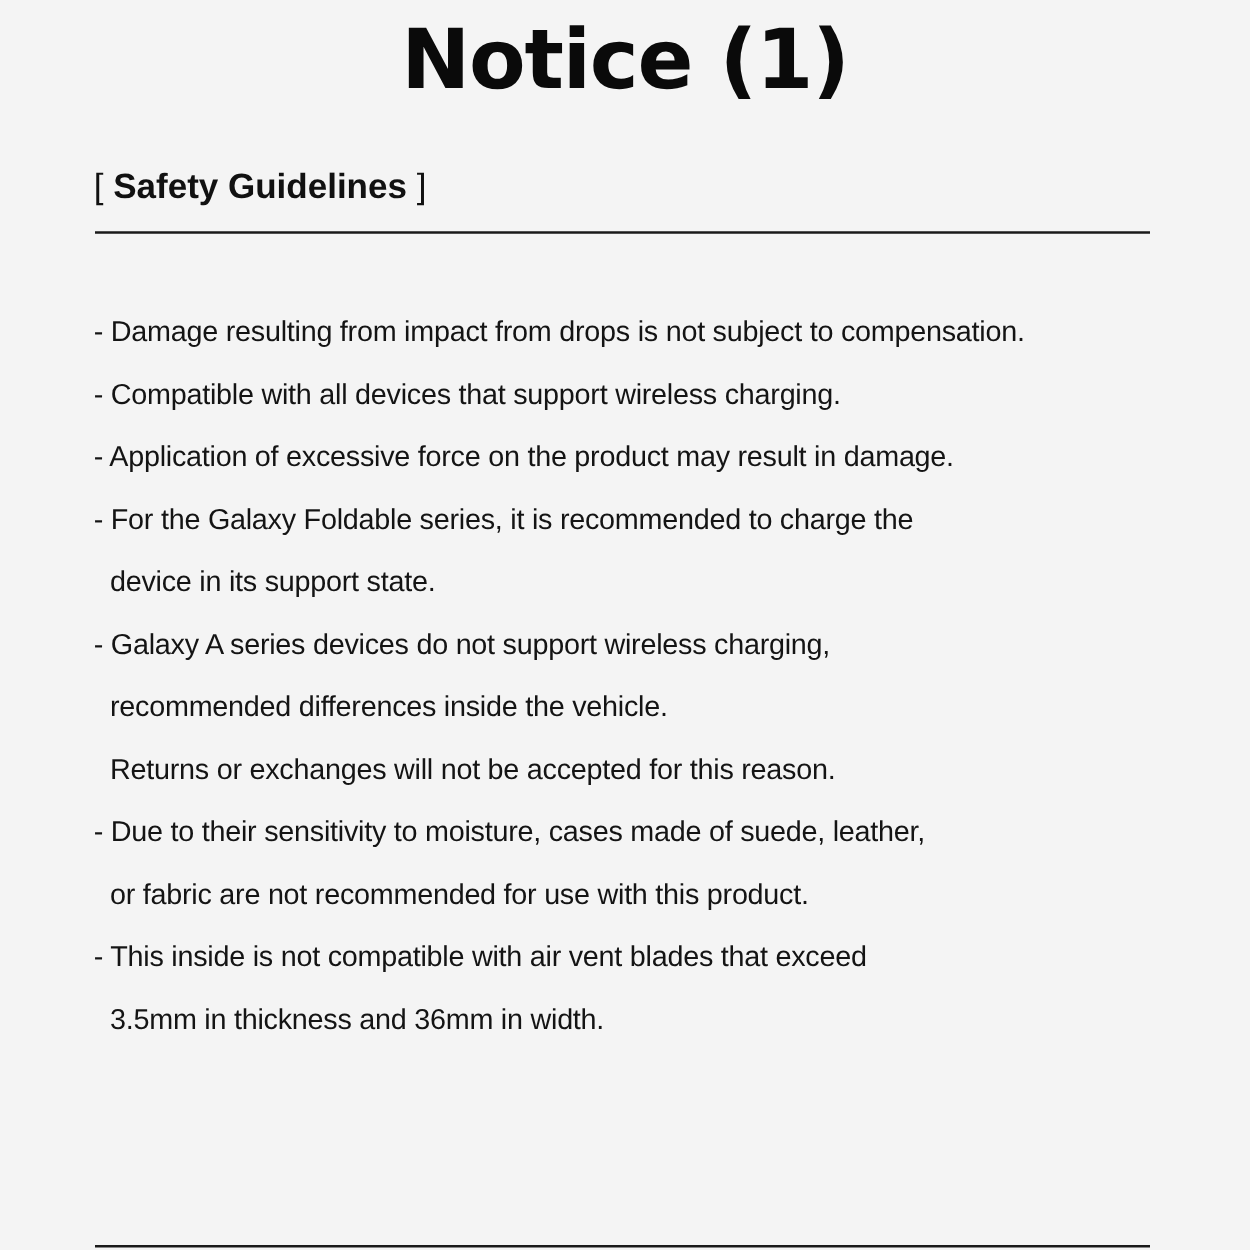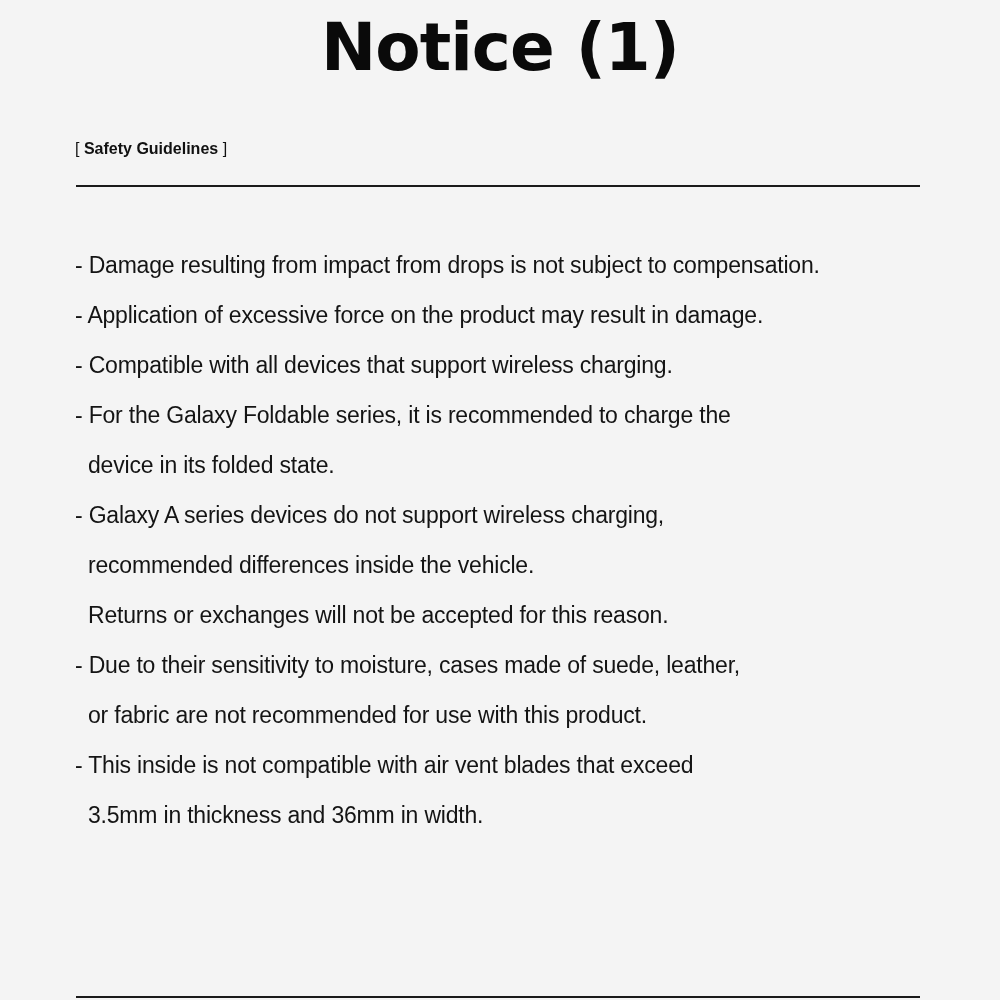--- a/index.html
+++ b/index.html
@@ -26,21 +26,21 @@
       font-size: 66px;
       line-height: 84px;
       letter-spacing: -1px;
       color: #0a0a0a;
       margin: 0;
     }
     .section-heading {
       position: absolute;
       top: 134px;
       left: 75px;
-      font-size: 16px;
+      font-size: 28px;
       line-height: 30px;
       color: #111111;
       margin: 0;
     }
     .section-heading .bracket {
       font-weight: normal;
     }
     .section-heading .heading-text {
       font-weight: bold;
     }
@@ -81,24 +81,24 @@
 <div class="section-heading">
   <span class="bracket">[</span>
   <span class="heading-text">Safety Guidelines</span>
   <span class="bracket">]</span>
 </div>
 
 <div class="divider top"></div>
 
 <ul class="guidelines">
   <li class="guideline-line">- Damage resulting from impact from drops is not subject to compensation.</li>
+  <li class="guideline-line">- Compatible with all devices that support wireless charging.</li>
   <li class="guideline-line">- Application of excessive force on the product may result in damage.</li>
-  <li class="guideline-line">- Compatible with all devices that support wireless charging.</li>
   <li class="guideline-line">- For the Galaxy Foldable series, it is recommended to charge the</li>
-  <li class="guideline-line cont">device in its folded state.</li>
+  <li class="guideline-line cont">device in its support state.</li>
   <li class="guideline-line">- Galaxy A series devices do not support wireless charging,</li>
   <li class="guideline-line cont">recommended differences inside the vehicle.</li>
   <li class="guideline-line cont">Returns or exchanges will not be accepted for this reason.</li>
   <li class="guideline-line">- Due to their sensitivity to moisture, cases made of suede, leather,</li>
   <li class="guideline-line cont">or fabric are not recommended for use with this product.</li>
   <li class="guideline-line">- This inside is not compatible with air vent blades that exceed</li>
   <li class="guideline-line cont">3.5mm in thickness and 36mm in width.</li>
 </ul>
 
 <div class="divider bottom"></div>

